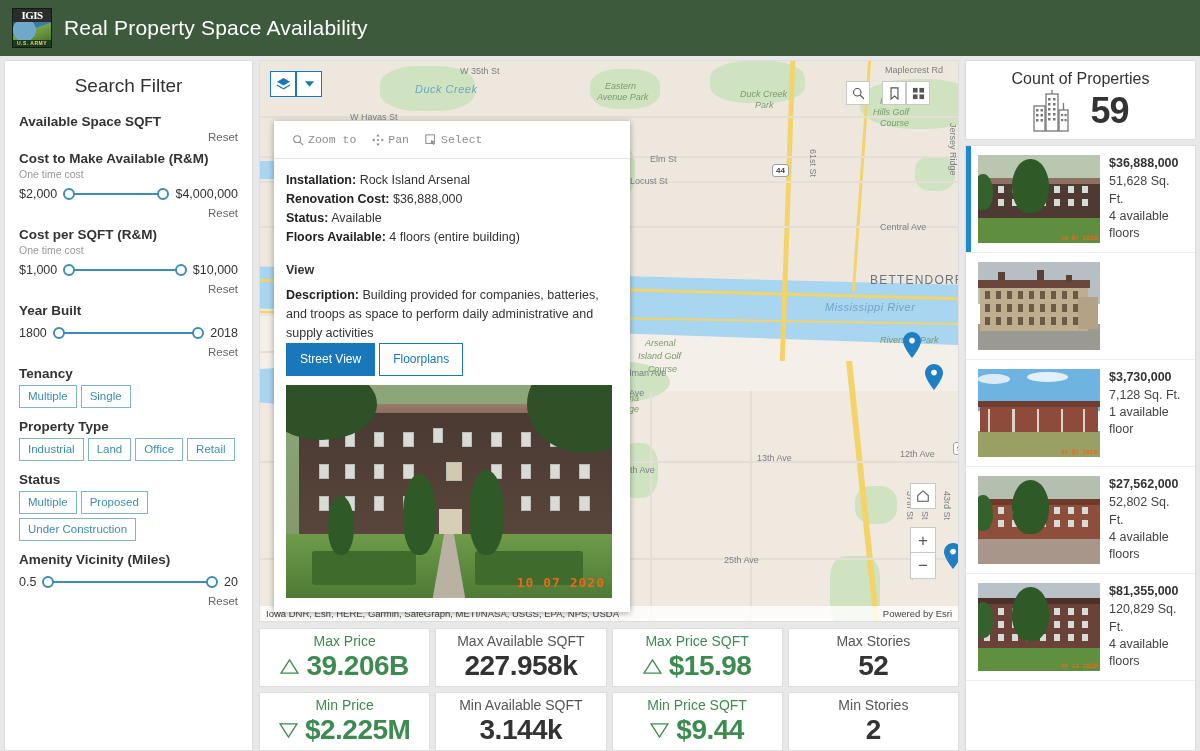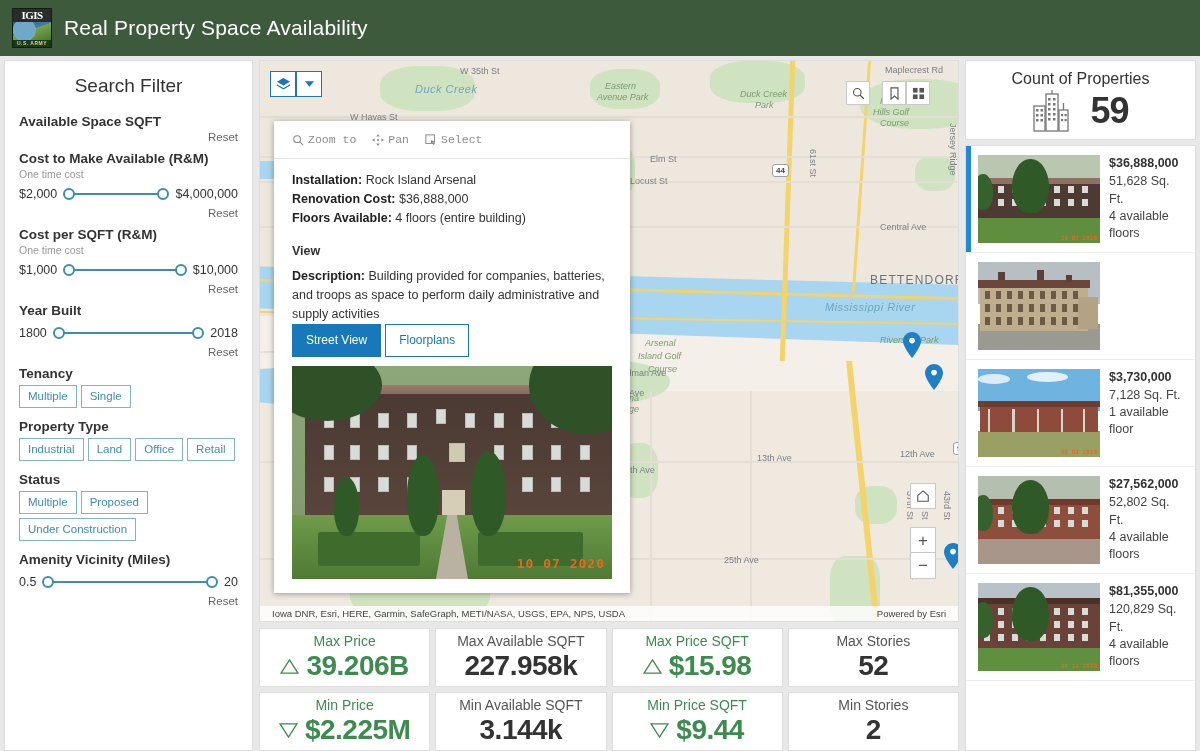--- a/index.html
+++ b/index.html
@@ -100,34 +100,34 @@
   .pin { position:absolute; width:18px; height:26px; }
   .pin svg { display:block; }
 
   .map-btn {
     position:absolute; background:#fff; border:1px solid #c9c9c9;
     display:flex; align-items:center; justify-content:center; cursor:pointer;
   }
   #map-attr {
     position:absolute; left:0; right:0; bottom:0; height:15px; background:rgba(255,255,255,.82);
     font-size:9.5px; color:#444; display:flex; align-items:center; justify-content:space-between;
-    padding:0 12px;
+    padding:0 6px;
   }
 
   
   #popup {
     position:absolute; left:14px; top:60px; width:356px; background:#fff;
     box-shadow:0 1px 6px rgba(0,0,0,.35); z-index:30;
   }
   #popup-actions {
     display:flex; align-items:center; gap:16px; padding:12px 18px; border-bottom:1px solid #e3e3e3;
     font-size:11.5px; color:#8d8d8d;
   }
   #popup-actions .act { display:flex; align-items:flex-end; gap:4px; cursor:pointer;font-family:Liberation Mono, monospace; }
-  #popup-body { padding:12px 18px 14px 18px; font-size:12.5px; line-height:19px; color:#333; }
+  #popup-body { padding:12px 18px 14px 12px; font-size:12.5px; line-height:19px; color:#333; }
   #popup-body b { color:#222; }
   #popup-view-label { font-weight:bold; font-size:12.5px; margin:14px 0 6px 0; }
   .viewtabs { display:flex; gap:0; }
   .vtab {
     font-size:12px; padding:6px 13px; border:1px solid #1878b9; cursor:pointer;
   }
   .vtab.active { background:#1878b9; color:#fff; border-color:#1878b9; }
   .vtab.inactive { background:#fff; color:#1878b9; margin-left:4px; }
   #popup-photo {
     margin-top:9px; height:213px; position:relative; overflow:hidden; background:#6b7d55;
@@ -508,20 +508,21 @@
             <svg width="12" height="12" viewBox="0 0 14 14">
                 <rect x="1" y="1" width="10" height="10" stroke="#8d8d8d" stroke-width="1.2" fill="none"></rect>
                 <path d="M7 7 L12 9 L9.5 9.6 L11 12 L9.7 12.7 L8.3 10.3 L7 11.5 Z" fill="#8d8d8d"></path>
               </svg>
             <span>Select</span>
           </span>
         </div>
         <div id="popup-body">
           <div><b>Installation:</b> <span>Rock Island Arsenal</span></div>
           <div><b>Renovation Cost:</b> <span>$36,888,000</span></div>
+          <div><b>Status:</b> <span>Available</span></div>
           <div><b>Floors Available:</b> <span>4 floors (entire building)</span></div>
           <div id="popup-view-label">View</div>
 
           <div><b>Description:</b> <span>Building provided for companies, batteries, and troops as space to perform daily administrative and supply activities</span></div>
           <div class="viewtabs">
             <div class="vtab active">Street View</div>
             <div class="vtab inactive">Floorplans</div>
           </div>
 
           <div id="popup-photo">

